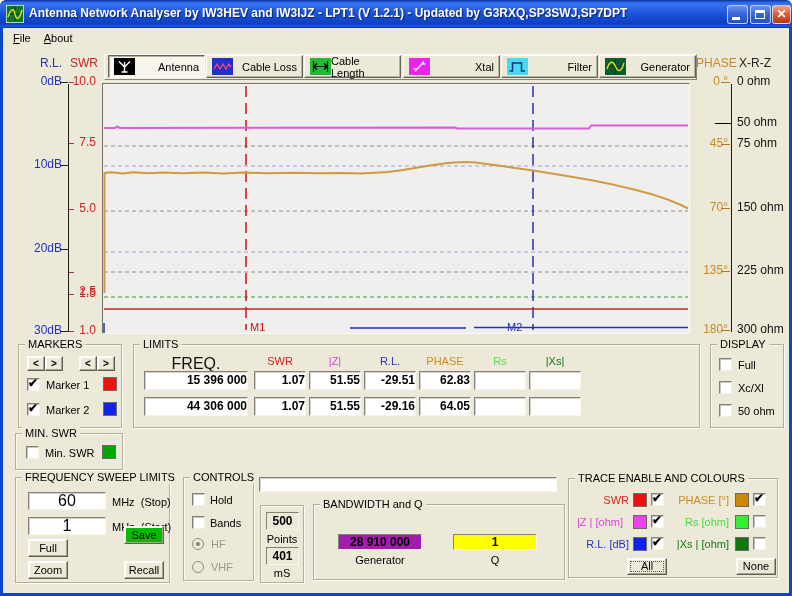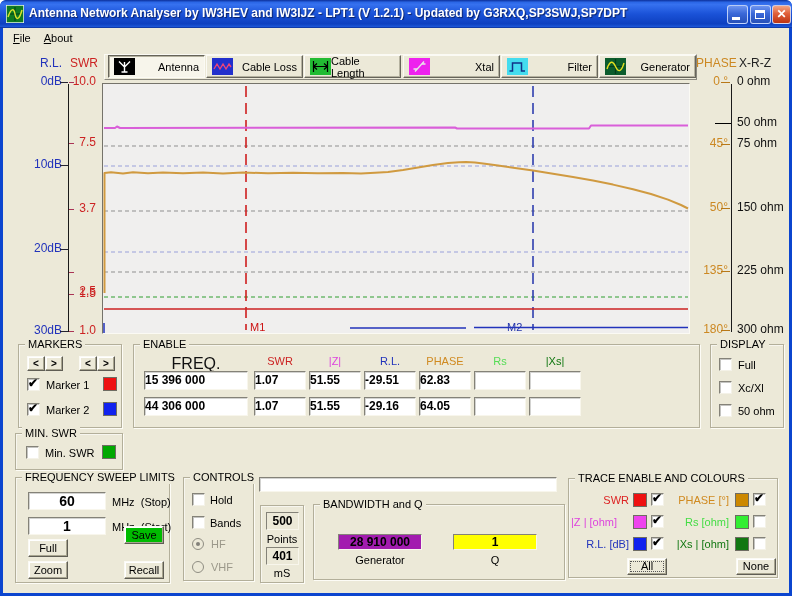--- a/index.html
+++ b/index.html
@@ -49,41 +49,41 @@
 #ohm-ticks .dash{left:-22px;width:16px;background:#000}
 
 #chart{position:absolute;left:102px;top:83px;width:588px;height:251px;background:#f0efee;
  border:1px solid;border-color:#75736a #fbfaf4 #fbfaf4 #75736a}
 
 .group{position:absolute;border:1px solid #b3af9a;box-shadow:1px 1px 0 #fdfcf6,inset 1px 1px 0 rgba(255,255,255,.6)}
 .gtitle{position:absolute;top:-7px;left:6px;background:#ece9d8;padding:0 3px;font-size:11px;line-height:13px;white-space:nowrap}
 .btn{position:absolute;background:#ece9d8;border:1px solid;border-color:#fbfaf4 #5f5d54 #5f5d54 #fbfaf4;
  box-shadow:inset -1px -1px 0 #a8a590,inset 1px 1px 0 #fff;font-size:11px;text-align:center;font-family:"Liberation Sans",sans-serif}
 .sunken{background:#fff;border:1px solid;border-color:#848278 #f8f6ec #f8f6ec #848278;box-shadow:inset 1px 1px 0 rgba(80,80,70,.25)}
-.vfield{position:absolute;height:19px;font-weight:bold;font-size:12px;text-align:left;line-height:17px}
+.vfield{position:absolute;height:19px;font-weight:bold;font-size:12px;text-align:right;line-height:17px}
 .vhead{position:absolute;top:10px;width:60px;text-align:center;font-size:11px}
 .cb{position:absolute;width:13px;height:13px;background:#fff;border:1px solid;border-color:#848278 #f4f2e8 #f4f2e8 #848278;box-shadow:inset 1px 1px 0 rgba(60,60,50,.3)}
 .cb .mark{display:none;position:absolute;left:0px;top:-3px;font-size:12px;font-weight:bold;color:#000}
 .cb.checked .mark{display:block}
 .radio{position:absolute;width:12px;height:12px;border-radius:50%;background:#ece9d8;border:1px solid #8f8d82}
 .radio .dot{display:none;position:absolute;left:3px;top:3px;width:4px;height:4px;border-radius:50%;background:#83817a}
 .radio.selected .dot{display:block}
 .swatch{position:absolute;width:14px;height:14px;border:1px solid #6e6c62}
 .lbl{position:absolute;font-size:11px;white-space:pre;line-height:14px}
 .lbl-gray{color:#9b988a}
 
 .h-freq{color:#111;font-size:16px}.h-swr{color:#cc2222}.h-z{color:#dd44dd}.h-rl{color:#2233bb}.h-phase{color:#d08a20}.h-rs{color:#55dd55}.h-xs{color:#117711}
 
 .t-swr{color:#dd2222}.t-phase{color:#d08a20}.t-z{color:#dd44dd}.t-rs{color:#44dd44}.t-rl{color:#2233bb}.t-xs{color:#117711}
 .sw-swr{background:#ee1111}.sw-phase{background:#cc8800}.sw-z{background:#ee44ee}.sw-rs{background:#33ee33}.sw-rl{background:#1122ee}.sw-xs{background:#117711}
 .sw-m1{background:#ee1111}.sw-m2{background:#1122ee}.sw-minswr{background:#00a800}
 .btn-save{background:#00bb00;font-weight:normal}
 .btn-all-focus{outline:1px dotted #555;outline-offset:-4px}
 .arrow-btn{width:18px;height:15px;line-height:13px;font-size:10px;font-weight:bold}
-input.fld{position:absolute;font-weight:bold;font-size:14px;text-align:center;font-family:"Liberation Sans",sans-serif}
+input.fld{position:absolute;font-weight:normal;font-size:16px;text-align:center;font-family:"Liberation Sans",sans-serif}
 input.msg{position:absolute;font-size:11px;padding:0 3px;font-family:"Liberation Sans",sans-serif}
 .panel-lbl{position:absolute;width:100%;text-align:center;font-size:11px}
 .tfield{position:absolute;background:#ece9d8;font-weight:bold;font-size:12px;text-align:center;line-height:16px;border:1px solid;border-color:#848278 #f8f6ec #f8f6ec #848278}
 .colorfield{position:absolute;height:16px;font-weight:bold;font-size:12px;text-align:center;line-height:14px;border:1px solid;border-color:#848278 #f8f6ec #f8f6ec #848278}
 </style>
 </head>
 <body>
 
 <div id="win">
 
@@ -168,39 +168,39 @@
       <div class="tick" style="top: 242px;">20dB</div>
       <div class="dash" style="top: 249px;"></div>
       <div class="tick" style="top: 324px;">30dB</div>
       <div class="dash" style="top: 331px;"></div>
     </div>
   <div class="tickcol" id="swr-ticks">
       <div class="tick" style="top: 75px;">10.0</div>
       <div class="dash" style="top: 82px;"></div>
       <div class="tick" style="top: 136px;">7.5</div>
       <div class="dash" style="top: 143px;"></div>
-      <div class="tick" style="top: 202px;">3.7</div>
+      <div class="tick" style="top: 202px;">5.0</div>
       <div class="dash" style="top: 209px;"></div>
       <div class="tick" style="top: 248px; margin-top: 37px;">2.5</div>
       <div class="dash" style="top: 272px;"></div>
       <div class="tick" style="top: 287px;">1.5</div>
       <div class="dash" style="top: 294px;"></div>
       <div class="tick" style="top: 324px;">1.0</div>
       <div class="dash" style="top: 331px;"></div>
     </div>
 
   <div class="axis-title" style="left:696px;top:56px;color:#cc8822">PHASE</div>
   <div class="axis-title" style="left:739px;top:56px;color:#222">X-R-Z</div>
   <div class="vline" style="left:731px;top:84px;height:248px"></div>
   <div class="tickcol" id="phase-ticks">
       <div class="tick" style="top: 75px;">0 °</div>
       <div class="dash" style="top: 82px;"></div>
       <div class="tick" style="top: 137px;">45°</div>
       <div class="dash" style="top: 144px;"></div>
-      <div class="tick" style="top: 201px;">50°</div>
+      <div class="tick" style="top: 201px;">70°</div>
       <div class="dash" style="top: 208px;"></div>
       <div class="tick" style="top: 264px;">135°</div>
       <div class="dash" style="top: 271px;"></div>
       <div class="tick" style="top: 323px;">180°</div>
       <div class="dash" style="top: 330px;"></div>
     </div>
   <div class="tickcol" id="ohm-ticks">
       <div class="tick" style="top: 75px;">0 ohm</div>
       <div class="tick" style="top: 116px;">50 ohm</div>
       <div class="dash" style="top: 123px;"></div>
@@ -241,21 +241,21 @@
     <span class="lbl" style="left:27px;top:33px">Marker 1</span>
     <div class="swatch sw-m1" style="left:84px;top:32px"></div>
     <div class="cb checked" style="left:8px;top:58px">
         <span class="mark">✔</span>
       </div>
     <span class="lbl" style="left:27px;top:58px">Marker 2</span>
     <div class="swatch sw-m2" style="left:84px;top:57px"></div>
   </div>
 
   <div class="group" style="left:133px;top:344px;width:567px;height:84px">
-    <span class="gtitle">ENABLE</span>
+    <span class="gtitle">LIMITS</span>
     <div class="vhead h-freq" style="left:32px;width:60px">FREQ.</div>
     <div class="vhead h-swr" style="left:116px">SWR</div>
     <div class="vhead h-z" style="left:171px">|Z|</div>
     <div class="vhead h-rl" style="left:226px">R.L.</div>
     <div class="vhead h-phase" style="left:281px">PHASE</div>
     <div class="vhead h-rs" style="left:336px">Rs</div>
     <div class="vhead h-xs" style="left:391px">|Xs|</div>
 
     <div class="vfield sunken" style="left:10px;top:26px;width:104px">15 396 000</div>
     <div class="vfield sunken" style="left:120px;top:26px;width:52px">1.07</div>
@@ -341,21 +341,21 @@
     <div class="swatch sw-swr" style="left:64px;top:14px"></div>
     <div class="cb checked" style="left:82px;top:14px">
         <span class="mark">✔</span>
       </div>
     <span class="lbl t-phase" style="left:96px;top:14px;width:64px;text-align:right">PHASE [°]</span>
     <div class="swatch sw-phase" style="left:166px;top:14px"></div>
     <div class="cb checked" style="left:184px;top:14px">
         <span class="mark">✔</span>
       </div>
 
-    <span class="lbl t-z" style="left:2px;top:36px;width:58px;text-align:left">|Z | [ohm]</span>
+    <span class="lbl t-z" style="left:2px;top:36px;width:58px;text-align:center">|Z | [ohm]</span>
     <div class="swatch sw-z" style="left:64px;top:36px"></div>
     <div class="cb checked" style="left:82px;top:36px">
         <span class="mark">✔</span>
       </div>
     <span class="lbl t-rs" style="left:96px;top:36px;width:64px;text-align:right">Rs [ohm]</span>
     <div class="swatch sw-rs" style="left:166px;top:36px"></div>
     <div class="cb" style="left:184px;top:36px"></div>
 
     <span class="lbl t-rl" style="left:2px;top:58px;width:58px;text-align:right">R.L. [dB]</span>
     <div class="swatch sw-rl" style="left:64px;top:58px"></div>

